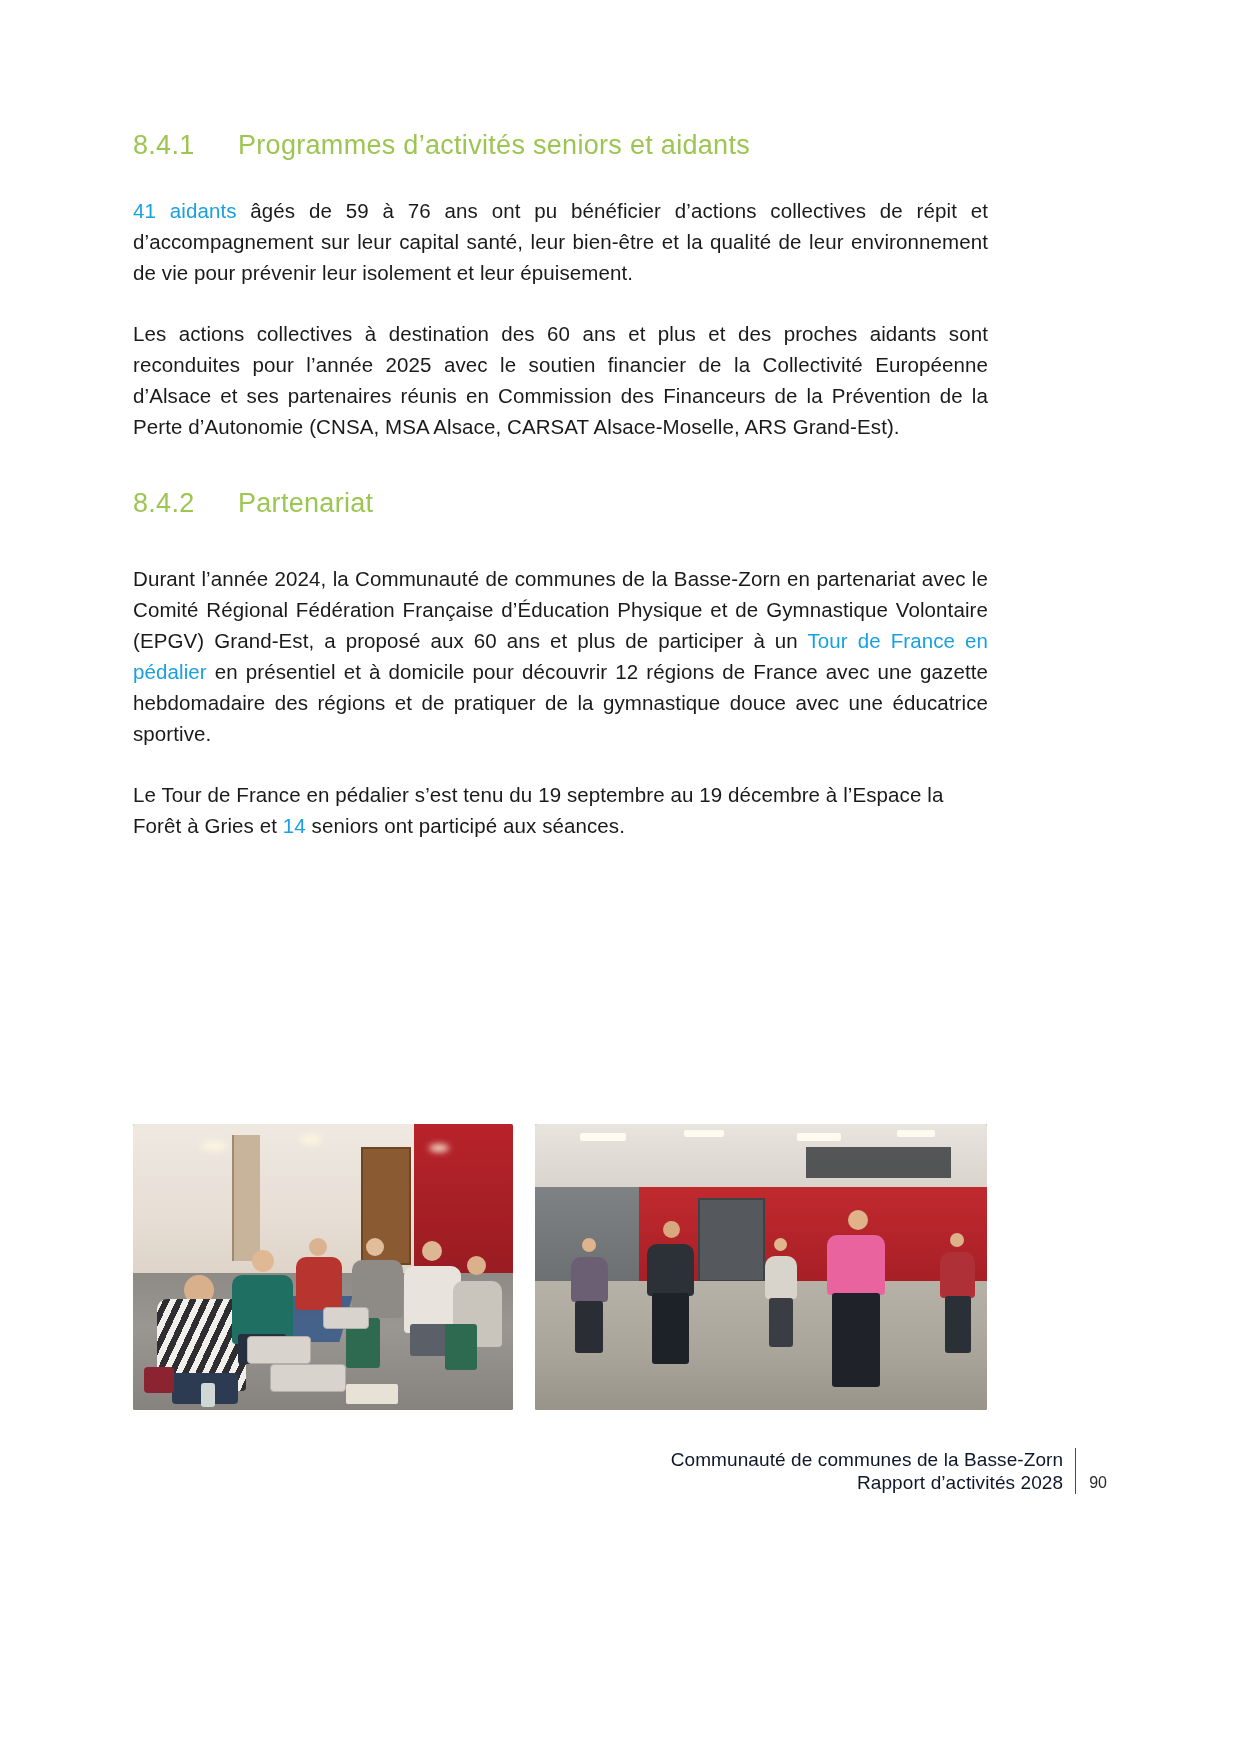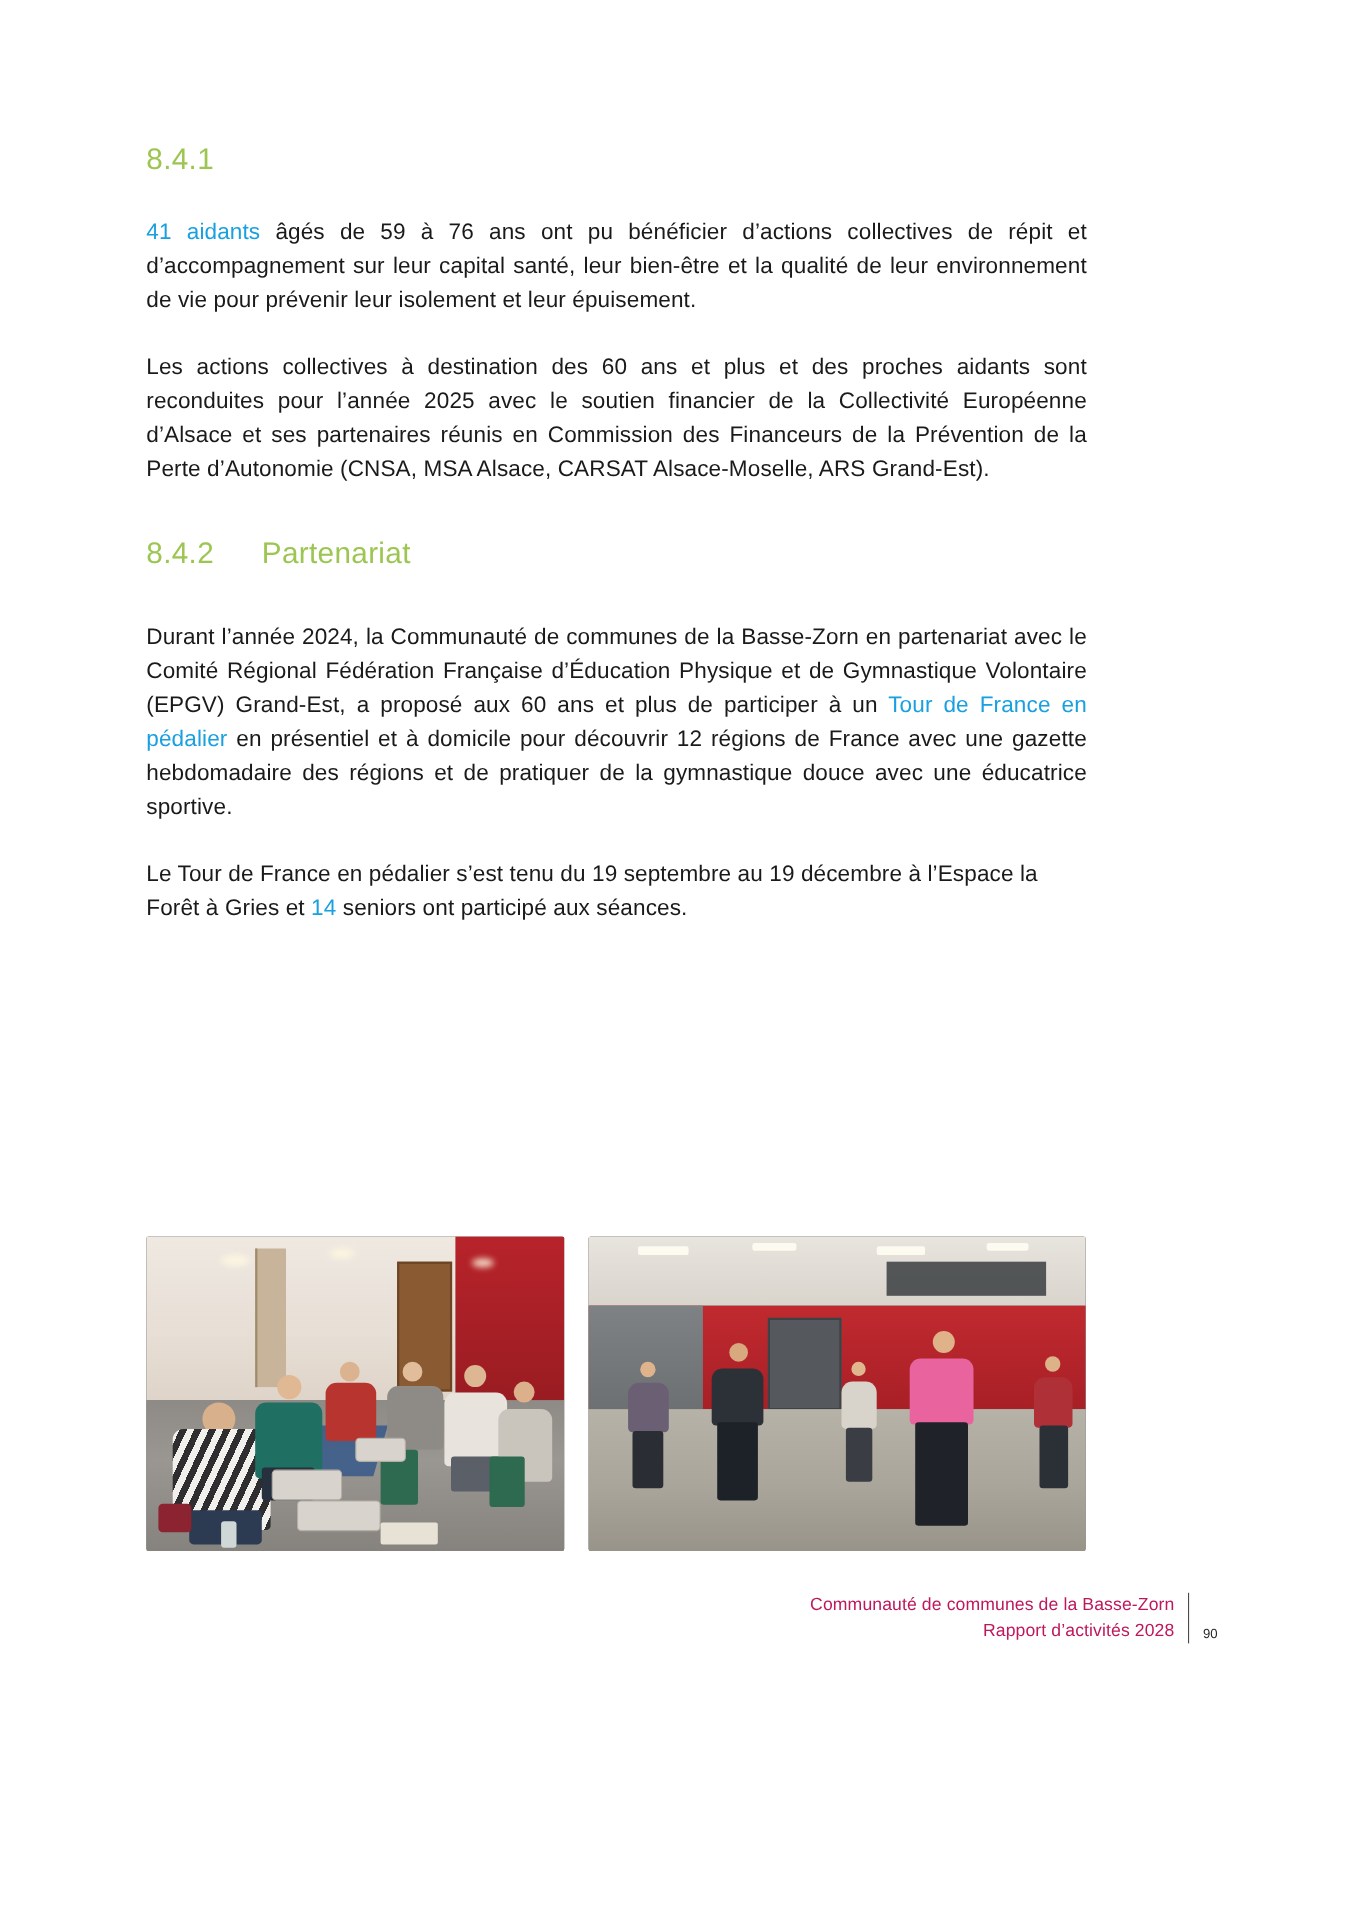--- a/index.html
+++ b/index.html
@@ -154,45 +154,46 @@
   }
   .footer-inner{
     position:absolute;
     right:133px;
     top:0;
     display:flex;
     align-items:stretch;
   }
   .footer-text{
     text-align:right;
-    font-size:16px;
+    font-size:19px;
     line-height:23px;
-    color:#be185d;
+    color:#0f172a;
     padding-right:12px;
     border-right:1px solid #4a4a4a;
     letter-spacing:.1px;
   }
   .footer-page{
-    font-size:12px;
+    font-size:16px;
     color:#2a2a2a;
     padding-left:13px;
     display:flex;
     align-items:flex-end;
     padding-bottom:2px;
   }
 </style>
 </head>
 <body>
 
 <div class="page">
 
   <div class="content">
 
     <h2 class="h2">
       <span class="num">8.4.1</span>
+      <span>Programmes d’activités seniors et aidants</span>
     </h2>
 
 
 
     <p class="body"><span class="blue">41 aidants</span><span> âgés de 59 à 76 ans ont pu bénéficier d’actions collectives de répit et d’accompagnement sur leur capital santé, leur bien-être et la qualité de leur environnement de vie pour prévenir leur isolement et leur épuisement.</span></p>
 
     <p class="body">Les actions collectives à destination des 60 ans et plus et des proches aidants sont reconduites pour l’année 2025 avec le soutien financier de la Collectivité Européenne d’Alsace et ses partenaires réunis en Commission des Financeurs de la Prévention de la Perte d’Autonomie (CNSA, MSA Alsace, CARSAT Alsace-Moselle, ARS Grand-Est).</p>
 
     <h2 class="h2 second">
       <span class="num">8.4.2</span>

